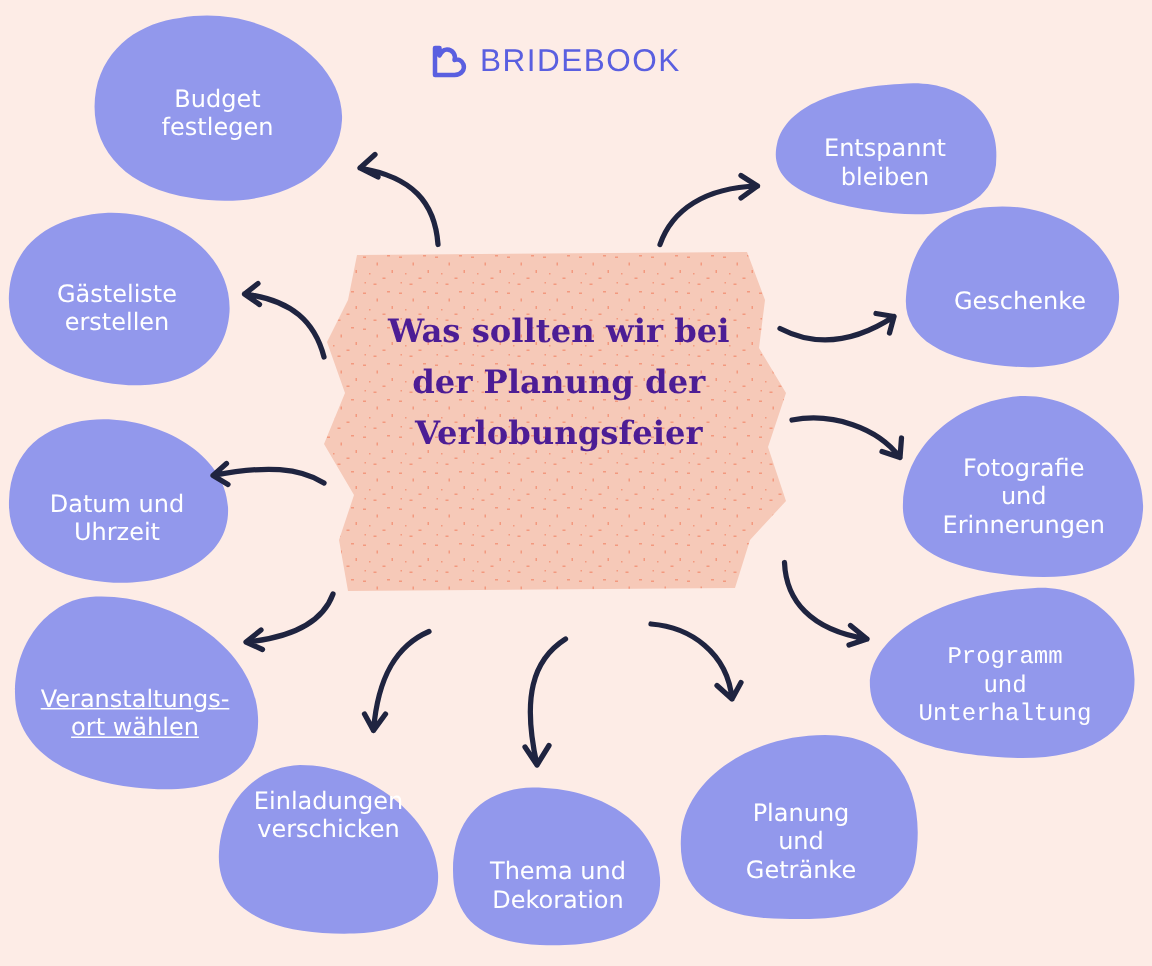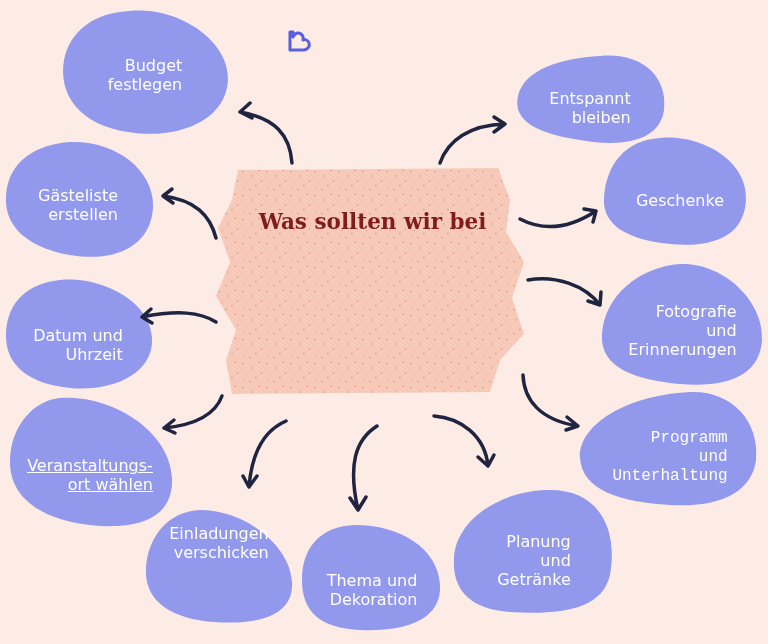--- a/index.html
+++ b/index.html
@@ -1,21 +1,21 @@
 <!DOCTYPE html>
 <html><head>
 <meta charset="utf-8">
 <style>
   html, body { margin:0; padding:0; }
   body { width:768px; height:644px; background:#fdece6; position:relative; overflow:hidden; font-family:"DejaVu Sans", sans-serif; }
   .canvas { position:absolute; left:0; top:0; width:768px; height:644px; }
   .brand { position:absolute; left:286px; top:26px; height:30px; display:flex; align-items:center; gap:8px; color:#5a5fe0; }
   .brand-name { font-family:"Liberation Sans", sans-serif; font-size:21px; letter-spacing:1px; font-weight:400; }
-  .center-text { position:absolute; left:225px; top:205px; width:295px; text-align:center; font-family:"DejaVu Serif", serif; font-weight:bold; font-size:21.5px; line-height:34px; color:#7f1d1d; }
-  .blob-label { position:absolute; text-align:right; color:#ffffff; font-family:"DejaVu Sans", sans-serif; font-size:16px; line-height:19px; display:flex; align-items:center; justify-content:center; white-space:pre-line; }
+  .center-text { position:absolute; left:225px; top:205px; width:295px; text-align:center; font-family:"DejaVu Serif", serif; font-weight:bold; font-size:21.5px; line-height:34px; color:#4c1d95; }
+  .blob-label { position:absolute; text-align:center; color:#ffffff; font-family:"DejaVu Sans", sans-serif; font-size:16px; line-height:19px; display:flex; align-items:center; justify-content:center; white-space:pre-line; }
 </style>
 </head>
 <body>
 
 <svg class="canvas" width="768" height="644" viewBox="0 0 768 644" xmlns="http://www.w3.org/2000/svg">
   <defs>
     <pattern id="speckle" width="24" height="24" patternUnits="userSpaceOnUse">
       <rect width="24" height="24" fill="#f6c9b8"></rect>
       <rect x="2" y="3" width="2" height="1" fill="#f3997f"></rect>
       <rect x="11" y="7" width="1" height="2" fill="#f3997f"></rect>
@@ -56,24 +56,27 @@
     <path d="M286,421 C265,430 252,450 249,487 M243,476 L249,487 L257,476"></path>
     <path d="M377,426 C355,440 348,465 358,510 M350,498 L358,510 L366,497"></path>
     <path d="M434,416 C460,418 485,435 488,466 M478,457 L488,466 L494,455"></path>
   </g>
 </svg>
 
 <div class="brand">
   <svg width="26" height="24" viewBox="0 0 26 24">
     <path d="M4,3 L4,21 L17,21 C22,21 24,17 23,14 C22,11 19,10 17,11 C18,8 16,4 12,4 C9,4 8,6 7,8 L7,3 Z" fill="none" stroke="#5a5fe0" stroke-width="3" stroke-linejoin="round"></path>
   </svg>
+  <span class="brand-name">BRIDEBOOK</span>
 </div>
 
 <div class="center-text">
   <div>Was sollten wir bei</div>
+  <div>der Planung der</div>
+  <div>Verlobungsfeier</div>
 </div>
 
 <div class="blob-label" style="left:70px;top:40px;width:150px;height:70px;">Budget
 festlegen</div>
 <div class="blob-label" style="left:520px;top:78px;width:140px;height:60px;">Entspannt
 bleiben</div>
 <div class="blob-label" style="left:8px;top:170px;width:140px;height:70px;">Gästeliste
 erstellen</div>
 <div class="blob-label" style="left:610px;top:170px;width:140px;height:60px;">Geschenke</div>
 <div class="blob-label" style="left:8px;top:310px;width:140px;height:70px;">Datum und

